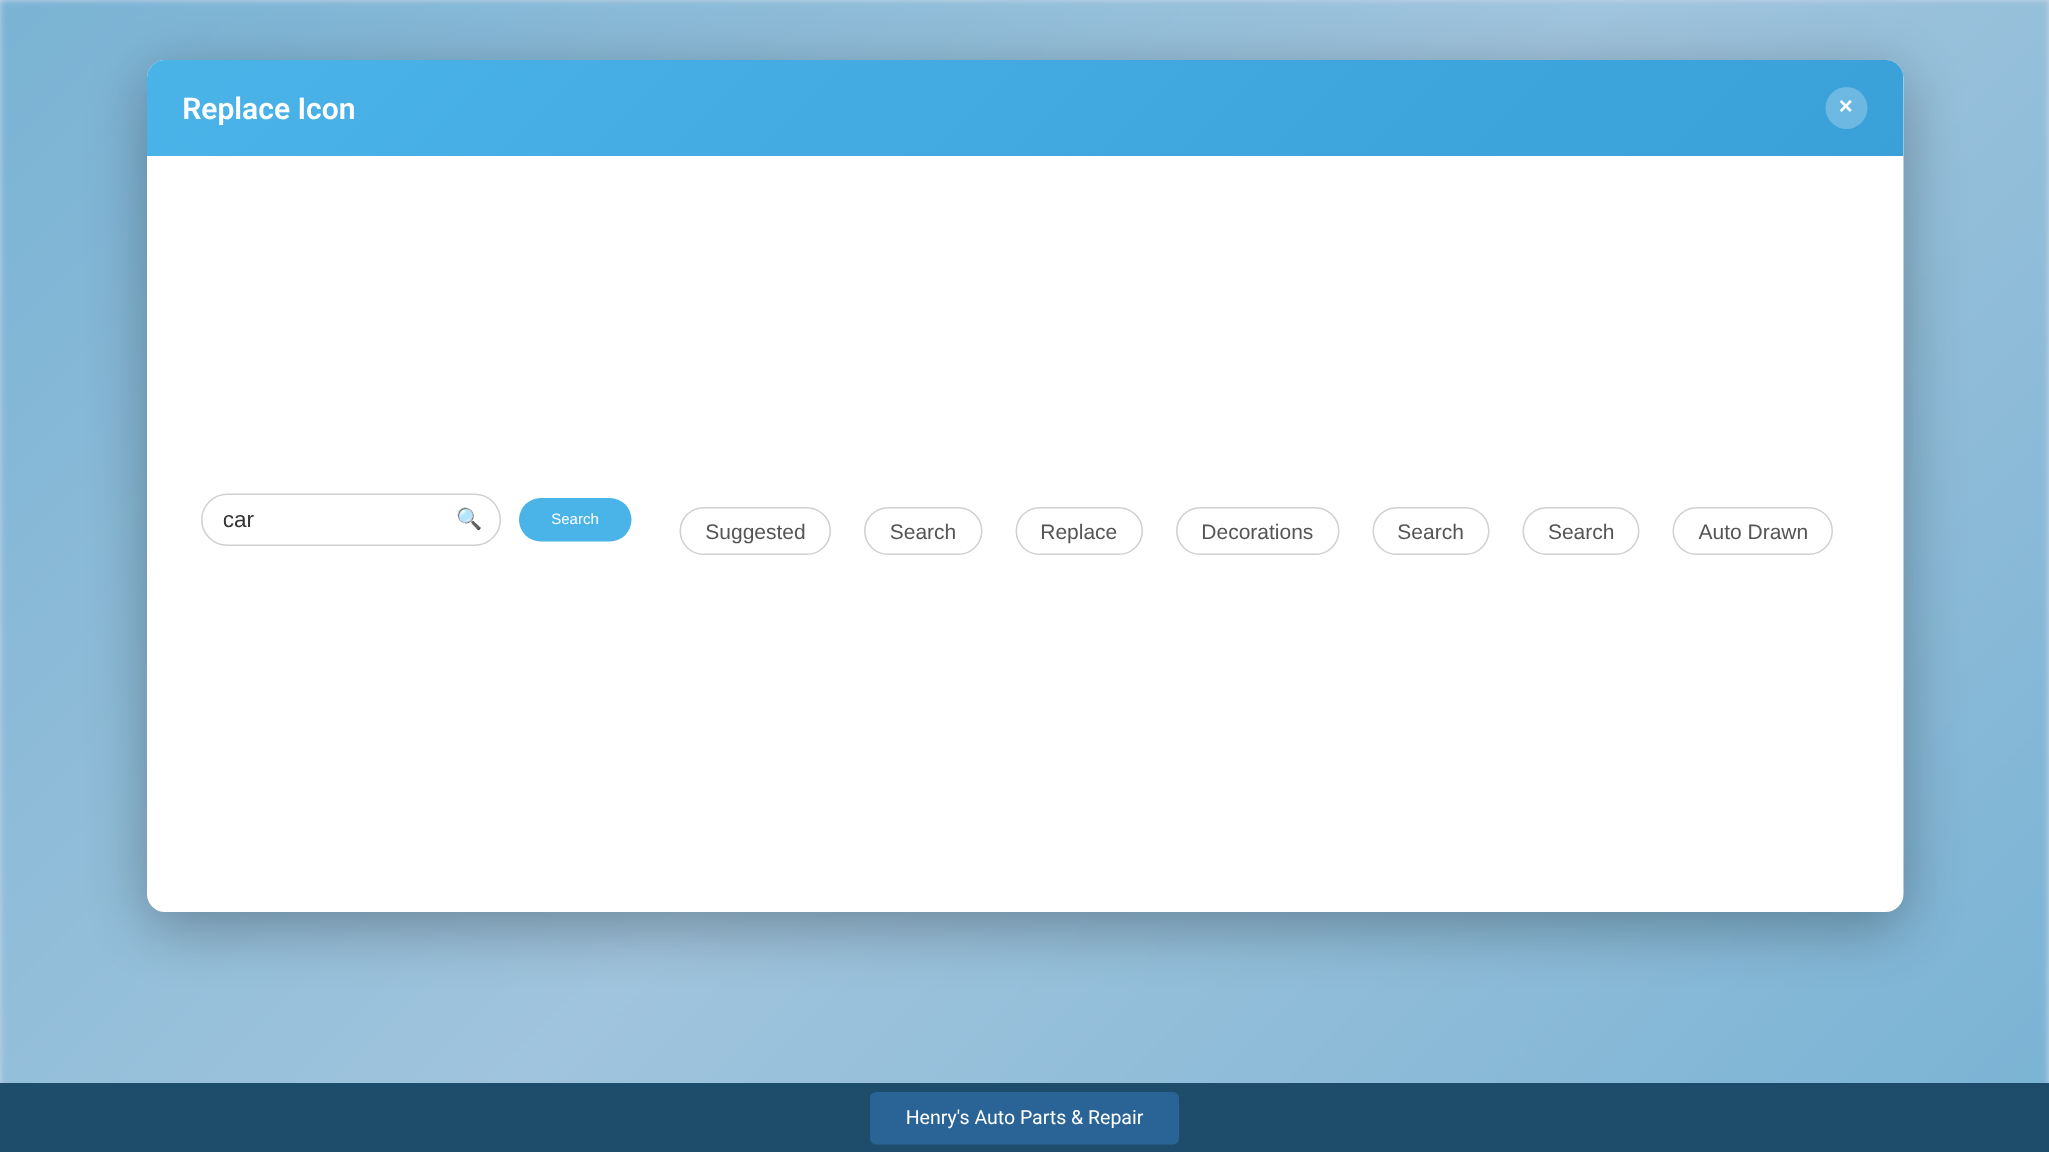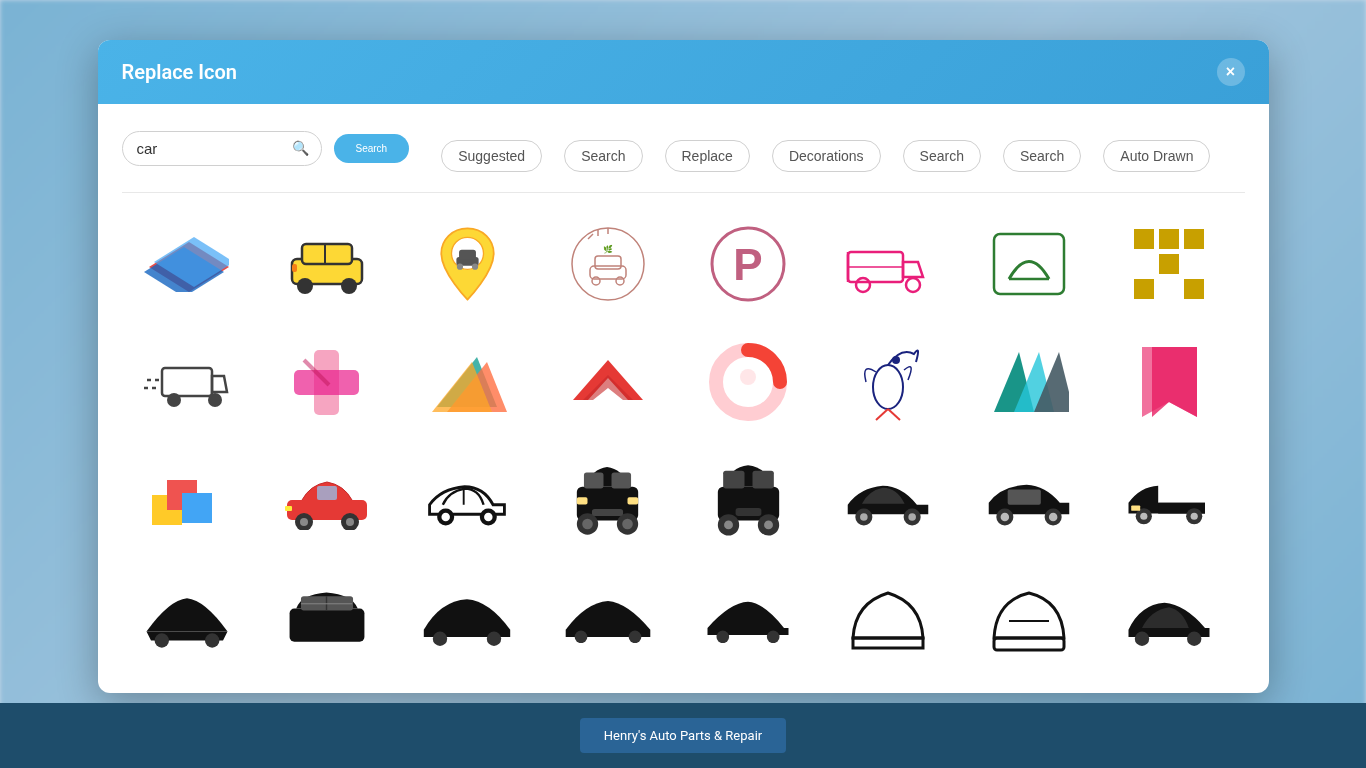--- a/index.html
+++ b/index.html
@@ -63,25 +63,25 @@
       cursor: pointer;
       display: flex;
       align-items: center;
       justify-content: center;
       color: white;
       font-size: 16px;
       font-weight: bold;
     }
 
     .modal-body {
-      padding: 20px 24px;
+      padding: 20px 36px;
       flex: 1;
       overflow: hidden;
       display: flex;
-      flex-direction: column;
+      flex-direction: row;
     }
 
     .search-bar {
       display: flex;
       align-items: center;
       gap: 12px;
       margin-bottom: 20px;
       flex-shrink: 0;
     }
 
@@ -529,15 +529,15 @@
             </svg>
           </div>
 
         </div>
       </div>
 
     </div>
   </div>
 </div>
 
-<div style="position:absolute; bottom:0; left:0; right:0; height:65px; background:#1e4d6b; display:flex; align-items:center; justify-content:space-around;">
+<div style="position:absolute; bottom:0; left:0; right:0; height:46px; background:#1e4d6b; display:flex; align-items:center; justify-content:space-around;">
   <div style="color:white; font-size:13px; background:#2a6496; padding:10px 24px; border-radius:4px;">Henry's Auto Parts &amp; Repair</div>
 </div>
 
 </body></html>

